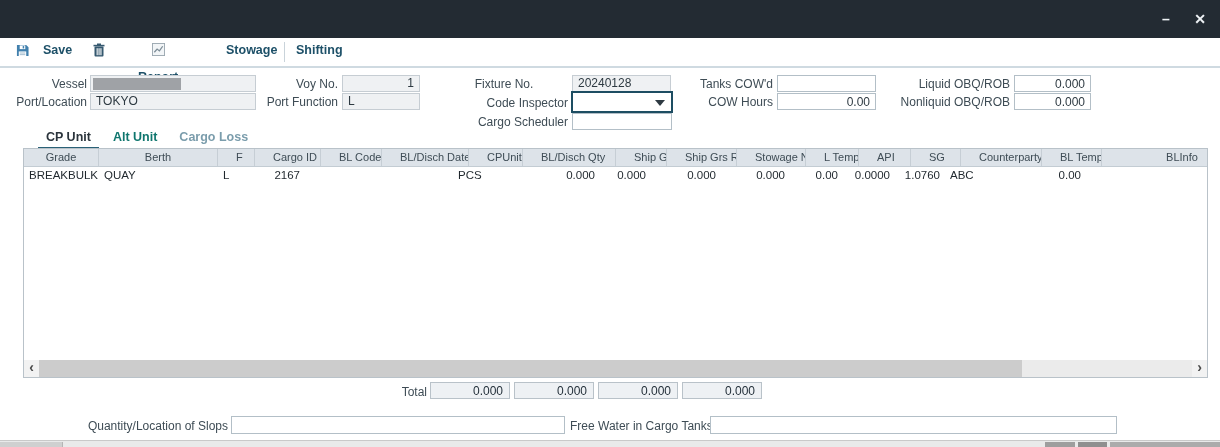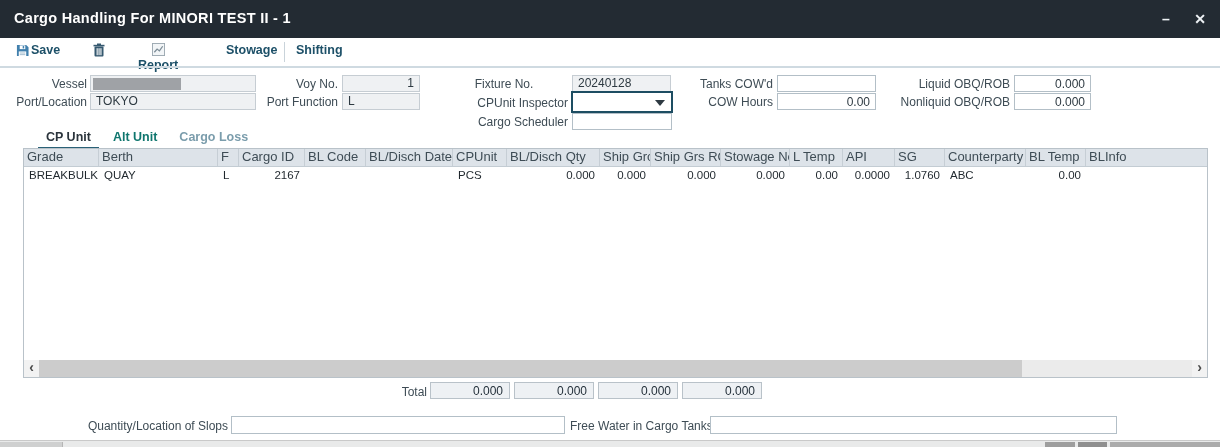--- a/index.html
+++ b/index.html
@@ -11,21 +11,21 @@
   
   .titlebar{position:absolute;left:0;top:0;width:1220px;height:38px;background:#232b33;}
   .title{position:absolute;left:14px;top:10px;color:#ffffff;font-size:14.5px;font-weight:bold;letter-spacing:.3px;}
   .win-btn{position:absolute;top:9px;width:24px;height:20px;color:#eef2f5;text-align:center;
     line-height:20px;font-size:14px;font-weight:bold;cursor:pointer;}
   .win-btn.min{right:42px;}
   .win-btn.close{right:8px;}
   
   .toolbar{position:absolute;left:0;top:38px;width:1220px;height:28px;background:#ffffff;}
   .toolbar-sep-line{position:absolute;left:0;top:66px;width:1220px;height:2px;background:#cfdae1;}
-  .tb-item{position:absolute;top:5px;display:flex;align-items:center;gap:2px;
+  .tb-item{position:absolute;top:5px;display:flex;align-items:center;gap:14px;
     color:#1d5068;font-weight:bold;font-size:12.5px;cursor:pointer;white-space:nowrap;}
   .tb-item .icn{display:inline-flex;align-items:center;}
   .tb-divider{position:absolute;left:284px;top:42px;width:1px;height:20px;background:#c9d3da;}
   
   .flabel{position:absolute;font-size:12px;color:#3e4c55;text-align:right;height:15px;line-height:15px;white-space:nowrap;}
   .ffield{position:absolute;height:17px;font-size:12px;line-height:15px;box-sizing:border-box;white-space:nowrap;overflow:hidden;}
   .ro{background:#eff1f3;border:1px solid #c6cdd3;color:#2e3a42;padding:0 5px;line-height:15px;}
   .inp{background:#ffffff;border:1px solid #b3bfc7;padding:0 5px;font-family:"Liberation Sans",sans-serif;font-size:12px;color:#2e3a42;}
   input.inp{margin:0;outline:none;}
   .num{text-align:right;}
@@ -37,22 +37,22 @@
   
   .tabs{position:absolute;left:38px;top:128px;display:flex;font-size:12.5px;font-weight:bold;}
   .tab{padding:2px 8px 3px 8px;margin-right:6px;cursor:pointer;}
   .tab.active{color:#2b343c;border-bottom:3px solid #2a6177;}
   .tab.inactive-gray{color:#0f766e;}
   .tab.inactive-teal{color:#7b9dac;}
   
   .grid{position:absolute;left:23px;top:148px;width:1185px;height:230px;border:1px solid #b9c2c9;
     box-sizing:border-box;overflow:hidden;background:#ffffff;}
   .ghead{display:flex;height:17px;background:#dde3e9;border-bottom:1px solid #c3ccd3;width:1260px;}
-  .gh{box-sizing:border-box;border-right:1px solid #c6ced5;padding:0 3px;font-size:13px;color:#3e4c55;
-    line-height:16px;white-space:nowrap;overflow:hidden;flex:none;}
+  .gh{box-sizing:border-box;border-right:1px solid #c6ced5;padding:0 18px;font-size:11px;color:#3e4c55;
+    line-height:16px;white-space:nowrap;overflow:hidden;flex:none;text-align:center;}
   .grow{display:flex;height:17px;width:1260px;background:#ffffff;cursor:default;}
   .gc{box-sizing:border-box;padding:0 5px;font-size:11.5px;color:#1f272d;line-height:17px;
     white-space:nowrap;overflow:hidden;flex:none;}
   .c0{width:75px}.c1{width:119px}.c2{width:21px}.c3{width:66px}.c4{width:61px}.c5{width:87px}
   .c6{width:54px}.c7{width:93px}.c8{width:51px}.c9{width:70px}.c10{width:69px}.c11{width:53px}
   .c12{width:52px}.c13{width:50px}.c14{width:81px}.c15{width:60px}.c16{width:160px;border-right:none;}
   .hscroll{position:absolute;left:0;bottom:0;width:100%;height:17px;background:#ebebeb;}
   .sb-btn{position:absolute;top:0;width:15px;height:17px;background:#f2f2f2;color:#4a4a4a;
     text-align:center;line-height:15px;font-size:14px;font-weight:bold;cursor:pointer;}
   .sb-btn.left{left:0;}
@@ -70,21 +70,20 @@
   .bstrip{position:absolute;left:0;top:440px;width:1220px;height:7px;background:#e9eaea;border-top:1px solid #c9c9c9;box-sizing:border-box;}
   .bthumb{position:absolute;left:0;top:1px;width:62px;height:6px;background:#cfd0d0;border-right:1px solid #b5b5b5;}
   .bseg1{position:absolute;left:1045px;top:1px;width:30px;height:6px;background:#9e9e9e;}
   .bseg2{position:absolute;left:1078px;top:1px;width:29px;height:6px;background:#8f8f8f;}
   .bseg3{position:absolute;left:1110px;top:1px;width:110px;height:6px;background:#ababab;}
 </style>
 </head>
 <body>
 
 <div class="titlebar">
-  <span class="title">Cargo Handling For MINORI TEST II - 1</span>
   <span class="win-btn min">–</span>
   <span class="win-btn close">✕</span>
 </div>
 
 <div class="toolbar">
   <div class="tb-item" style="left:16px;">
     <span class="icn">
       <svg width="13" height="13" viewBox="0 0 14 14">
         <path d="M1 1 h10 l2.5 2.5 V13 H1 Z" fill="#4180ad"></path>
         <rect x="4" y="1.5" width="6" height="4" fill="#ffffff"></rect>
@@ -142,21 +141,21 @@
 <div class="ffield ro" style="left:572px;top:75px;width:99px;">20240128</div>
 <div class="flabel" style="left:655px;width:118px;top:77px;">Tanks COW'd</div>
 <input class="ffield inp" style="left: 777px; top: 75px; width: 99px;" value="">
 <div class="flabel" style="left:870px;width:140px;top:77px;">Liquid OBQ/ROB</div>
 <input class="ffield inp num" style="left: 1014px; top: 75px; width: 77px;" value="0.000">
 
 <div class="flabel" style="left:0;width:87px;top:95px;">Port/Location</div>
 <div class="ffield ro" style="left:90px;top:93px;width:166px;">TOKYO</div>
 <div class="flabel" style="left:250px;width:88px;top:95px;">Port Function</div>
 <div class="ffield ro" style="left:342px;top:93px;width:78px;">L</div>
-<div class="flabel" style="left:440px;width:128px;top:96px;">CPUnit Inspector</div>
+<div class="flabel" style="left:440px;width:128px;top:96px;">Code Inspector</div>
 <div class="combo">
   <span style="position:absolute;left:4px;top:2px;font-size:12px;color:#2e3a42;"></span>
   <span class="combo-arrow"></span>
 </div>
 <div class="flabel" style="left:655px;width:118px;top:95px;">COW Hours</div>
 <input class="ffield inp num" style="left: 777px; top: 93px; width: 99px;" value="0.00">
 <div class="flabel" style="left:870px;width:140px;top:95px;">Nonliquid OBQ/ROB</div>
 <input class="ffield inp num" style="left: 1014px; top: 93px; width: 77px;" value="0.000">
 
 <div class="flabel" style="left:440px;width:128px;top:115px;">Cargo Scheduler</div>

